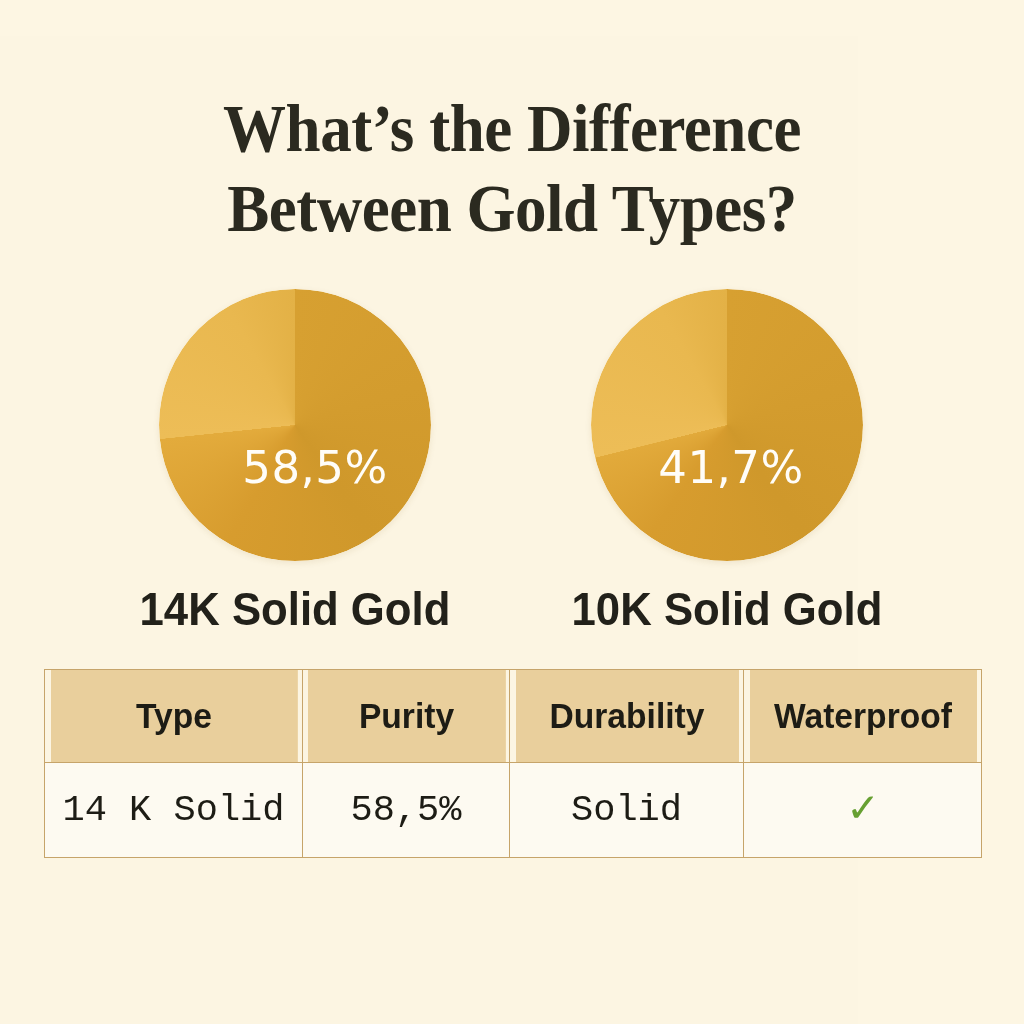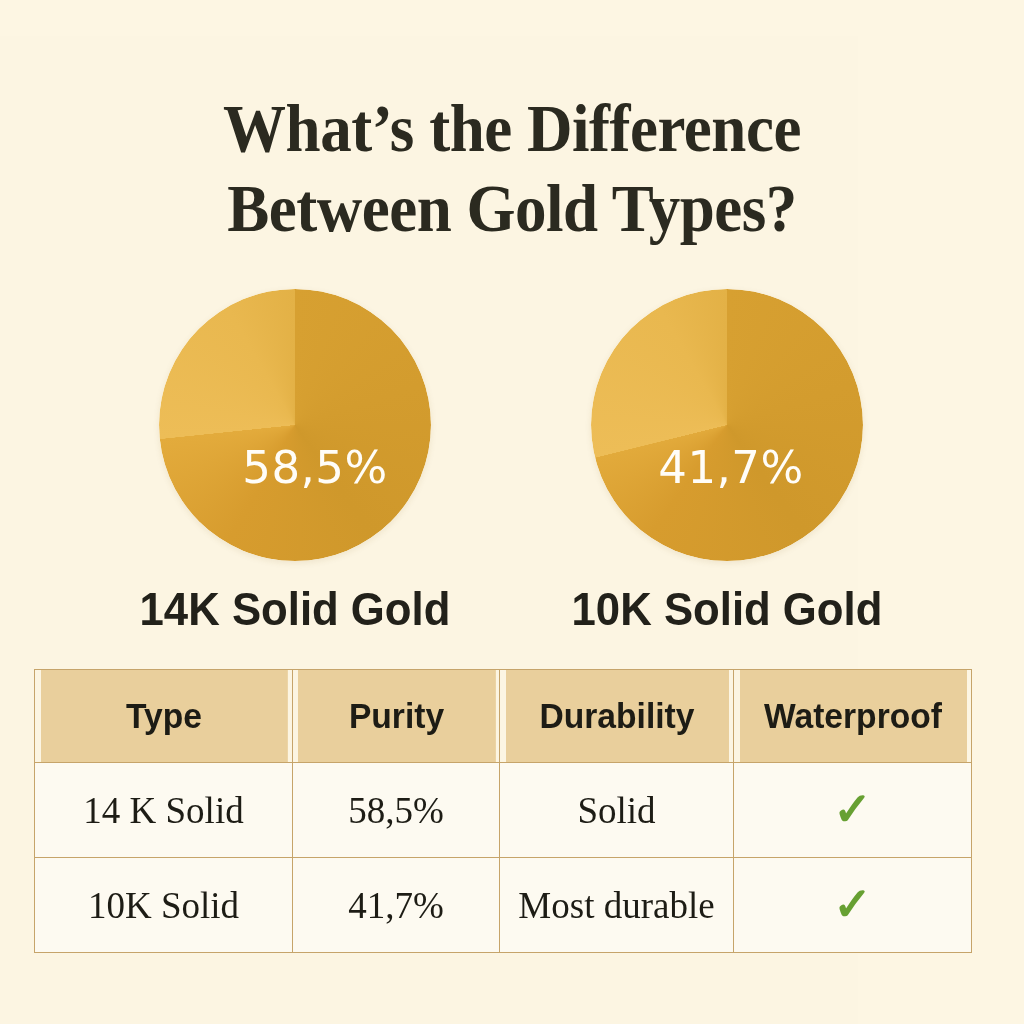--- a/index.html
+++ b/index.html
@@ -100,21 +100,21 @@
     transform: scaleX(0.93);
     transform-origin: center;
     white-space: nowrap;
   }
   .pie-caption.left  { left: 80px; }
   .pie-caption.right { left: 512px; }
 
   
   .table {
     position: absolute;
-    left: 34px;
+    left: 44px;
     top: 633px;
     width: 937px;
     border-collapse: collapse;
     table-layout: fixed;
   }
   .table th, .table td {
     border: 1px solid #c6a46a;
     text-align: center;
     vertical-align: middle;
     color: #1d1c15;
@@ -125,21 +125,21 @@
     font-size: 35px;
     font-weight: bold;
     font-family: "Liberation Sans", sans-serif;
     transform: scaleX(0.96);
   }
   .table tbody td {
     background: #fdfaf1;
     height: 92px;
     font-size: 37px;
     font-weight: normal;
-    font-family: Liberation Serif, serif;
+    font-family: Liberation Mono, monospace;
   }
   .col-type  { width: 258px; }
   .col-purity{ width: 207px; }
   .col-dur   { width: 234px; }
   .col-water { width: 238px; }
 
   .check-icon {
     display: inline-block;
     line-height: 1;
     color: #67a032;
@@ -208,24 +208,16 @@
     </thead>
     <tbody>
       <tr>
         <td>14 K Solid</td>
         <td>58,5%</td>
         <td>Solid</td>
         <td>
           <span class="check-icon">✓</span>
         </td>
       </tr>
-      <tr>
-        <td>10K Solid</td>
-        <td>41,7%</td>
-        <td>Most durable</td>
-        <td>
-          <span class="check-icon">✓</span>
-        </td>
-      </tr>
     </tbody>
   </table>
 
 </div>
 
 </body></html>

